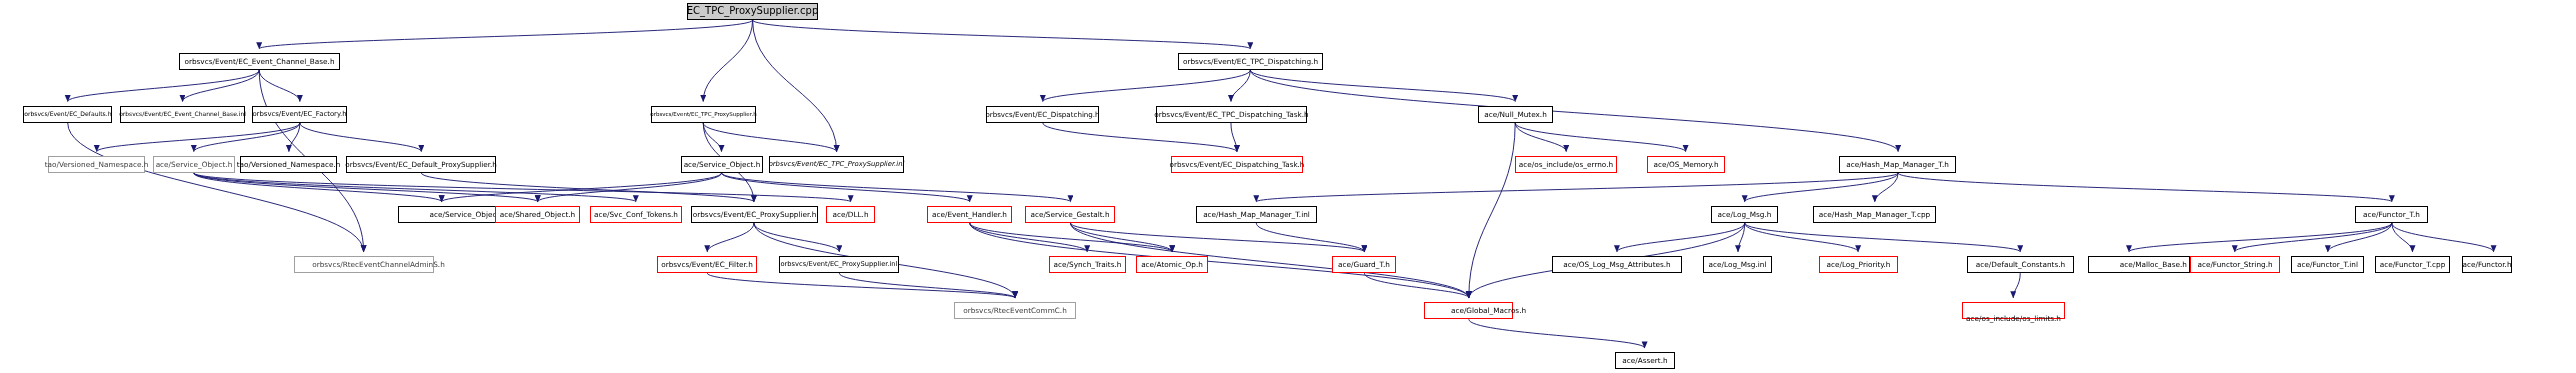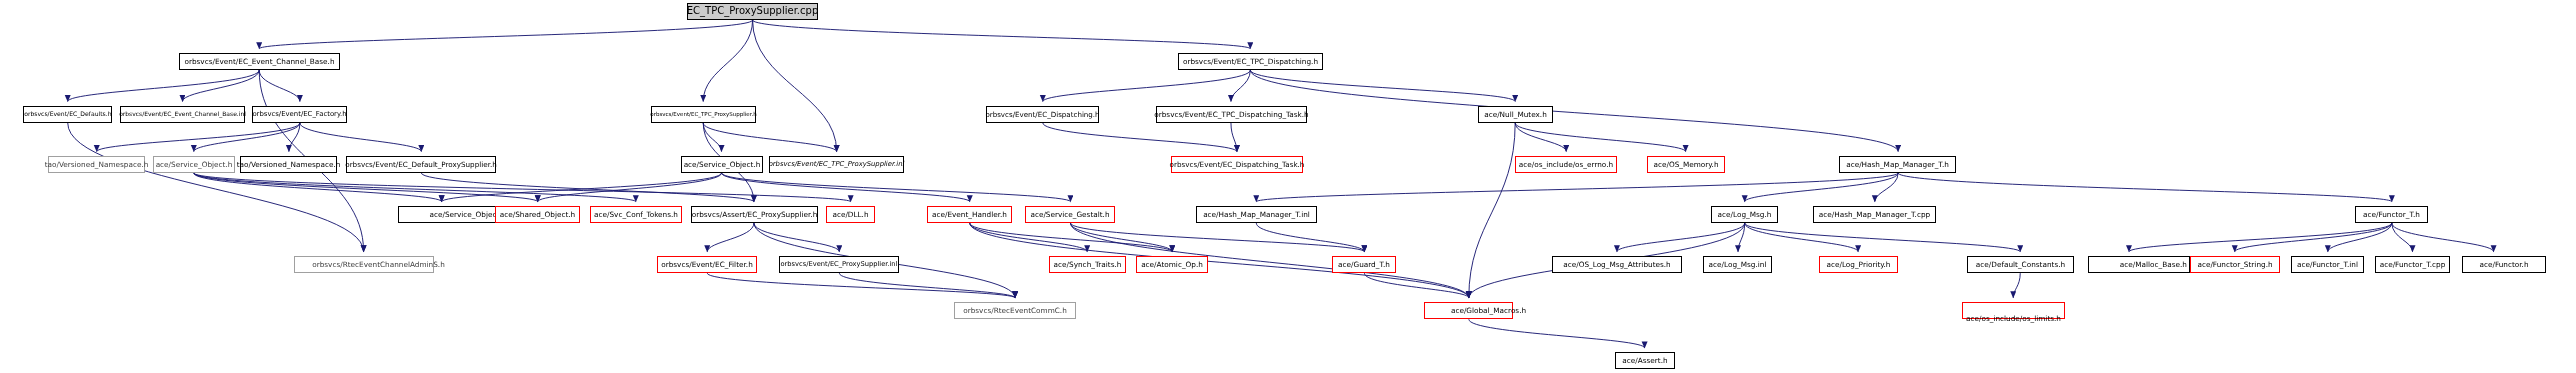--- a/index.html
+++ b/index.html
@@ -155,21 +155,21 @@
       <div class="node black" style="left: 398px; top: 206px; width: 107px; padding-left: 40px;">
         <span style="font-size: 7.3px;">ace/Service_Object.inl</span>
       </div>
       <div class="node red" style="left: 495px; top: 206px; width: 85px;">
         <span style="font-size: 7.3px;">ace/Shared_Object.h</span>
       </div>
       <div class="node red" style="left: 590px; top: 206px; width: 92px;">
         <span style="font-size: 7.3px;">ace/Svc_Conf_Tokens.h</span>
       </div>
       <div class="node black" style="left: 691px; top: 206px; width: 127px;">
-        <span style="font-size: 7.3px;">orbsvcs/Assert/EC_ProxySupplier.h</span>
+        <span style="font-size: 7.3px;">orbsvcs/Event/EC_ProxySupplier.h</span>
       </div>
       <div class="node red" style="left: 826px; top: 206px; width: 49px;">
         <span style="font-size: 7.3px;">ace/DLL.h</span>
       </div>
       <div class="node red" style="left: 927px; top: 206px; width: 85px;">
         <span style="font-size: 7.3px;">ace/Event_Handler.h</span>
       </div>
       <div class="node red" style="left: 1025px; top: 206px; width: 90px;">
         <span style="font-size: 7.3px;">ace/Service_Gestalt.h</span>
       </div>
@@ -220,21 +220,21 @@
       </div>
       <div class="node red" style="left: 2190px; top: 256px; width: 90px;">
         <span style="font-size: 7.3px;">ace/Functor_String.h</span>
       </div>
       <div class="node black" style="left: 2291px; top: 256px; width: 73px;">
         <span style="font-size: 7.3px;">ace/Functor_T.inl</span>
       </div>
       <div class="node black" style="left: 2375px; top: 256px; width: 75px;">
         <span style="font-size: 7.3px;">ace/Functor_T.cpp</span>
       </div>
-      <div class="node black" style="left: 2462px; top: 256px; width: 84px;">
+      <div class="node black" style="left: 2462px; top: 256px; width: 50px;">
         <span style="font-size: 7.3px;">ace/Functor.h</span>
       </div>
       <div class="node red" style="left: 1962px; top: 302px; width: 103px;">
         <span style="font-size: 7.3px; margin-top: 16px;">ace/os_include/os_limits.h</span>
       </div>
       <div class="node gray" style="left: 954px; top: 302px; width: 122px;">
         <span style="font-size: 7.3px;">orbsvcs/RtecEventCommC.h</span>
       </div>
       <div class="node red" style="left: 1424px; top: 302px; width: 89px;">
         <span style="font-size: 7.3px; margin-left: 40px;">ace/Global_Macros.h</span>

